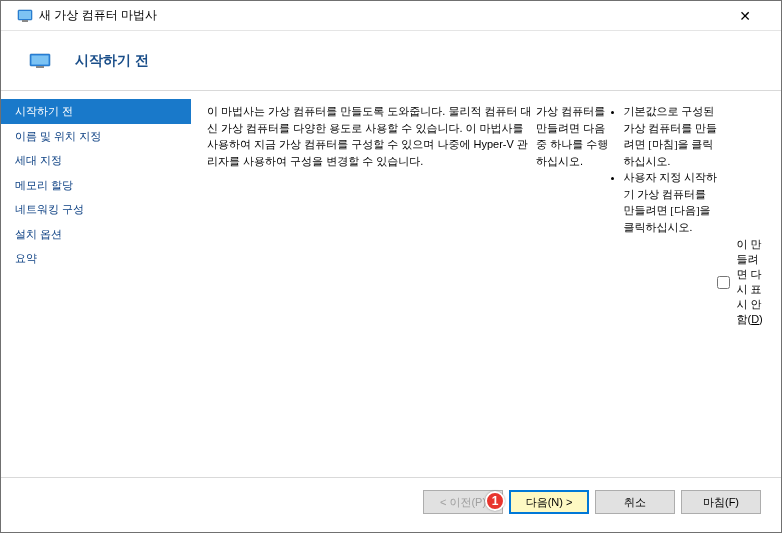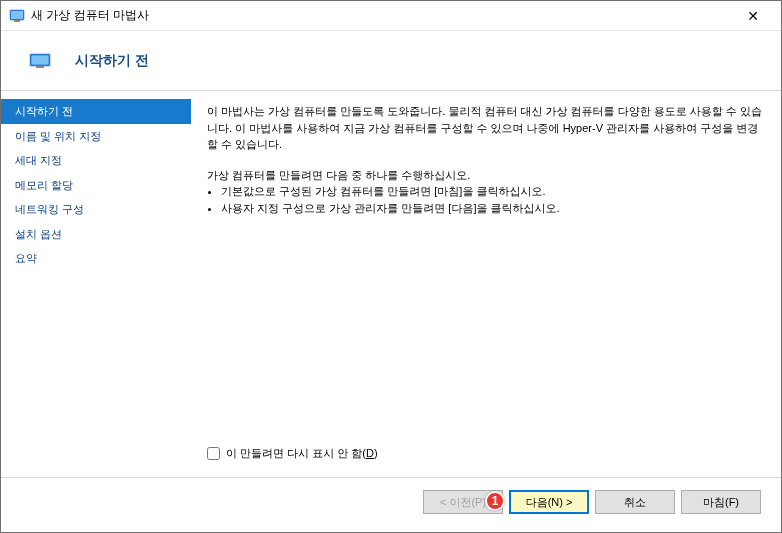--- a/index.html
+++ b/index.html
@@ -10,21 +10,21 @@
   width: 782px;
   height: 533px;
   border: 1px solid #707070;
   position: relative;
   overflow: hidden;
 }
 .titlebar {
   height: 30px;
   display: flex;
   align-items: center;
-  padding: 0 8px;
+  padding: 0 16px;
   border-bottom: 1px solid #e5e5e5;
 }
 .titlebar .app-icon {
   width: 16px;
   height: 16px;
   margin-right: 6px;
 }
 .titlebar .title {
   flex: 1;
   font-size: 12px;
@@ -75,30 +75,30 @@
 .sidebar-item.selected {
   background: #1979ca;
   color: #fff;
 }
 .sidebar-item.indent {
 }
 .main {
   flex: 1;
   padding: 12px 16px 8px 16px;
   display: flex;
-  flex-direction: column;
+  flex-direction: row;
 }
 .main-text {
   font-size: 11px;
   line-height: 1.5;
   color: #000;
 }
 .para1 { margin-bottom: 14px; }
 .para2 { margin-bottom: 0; }
-.bullets { margin-left: 14px; margin-bottom: 10px; }
+.bullets { margin-left: 14px; margin-bottom: 10px; font-family: Liberation Serif, serif; }
 .bullets li { font-size: 11px; line-height: 1.5; list-style: disc; }
 .spacer { flex: 1; }
 .checkbox-row {
   display: flex;
   align-items: center;
   gap: 6px;
   margin-bottom: 8px;
 }
 .checkbox-row input[type=checkbox] {
   width: 13px;
@@ -196,21 +196,21 @@
     <div class="sidebar-item"><span>네트워킹 구성</span></div>
     <div class="sidebar-item indent"><span>설치 옵션</span></div>
     <div class="sidebar-item"><span>요약</span></div>
   </div>
 
   <div class="main">
     <div class="main-text para1">이 마법사는 가상 컴퓨터를 만들도록 도와줍니다. 물리적 컴퓨터 대신 가상 컴퓨터를 다양한 용도로 사용할 수 있습니다. 이 마법사를 사용하여 지금 가상 컴퓨터를 구성할 수 있으며 나중에 Hyper-V 관리자를 사용하여 구성을 변경할 수 있습니다.</div>
     <div class="main-text para2">가상 컴퓨터를 만들려면 다음 중 하나를 수행하십시오.</div>
     <ul class="bullets">
       <li>기본값으로 구성된 가상 컴퓨터를 만들려면 [마침]을 클릭하십시오.</li>
-      <li>사용자 지정 구성으로 가상 관리자를 만들려면 [다음]을 클릭하십시오.</li>
+      <li>사용자 지정 시작하기 가상 컴퓨터를 만들려면 [다음]을 클릭하십시오.</li>
     </ul>
     <div class="spacer"></div>
     <div class="checkbox-row">
       <input type="checkbox" id="cb1" style="">
       <label for="cb1"><span>이 만들려면 다시 표시 안 함(</span><u>D</u><span>)</span></label>
     </div>
   </div>
 </div>
 
 <div class="separator"></div>

